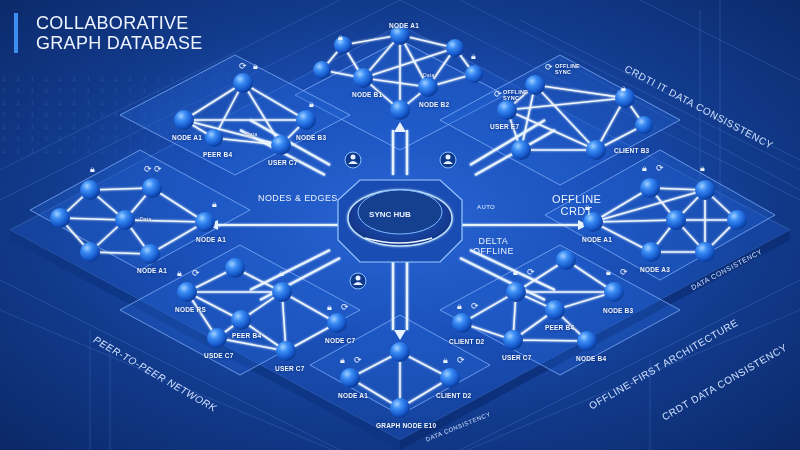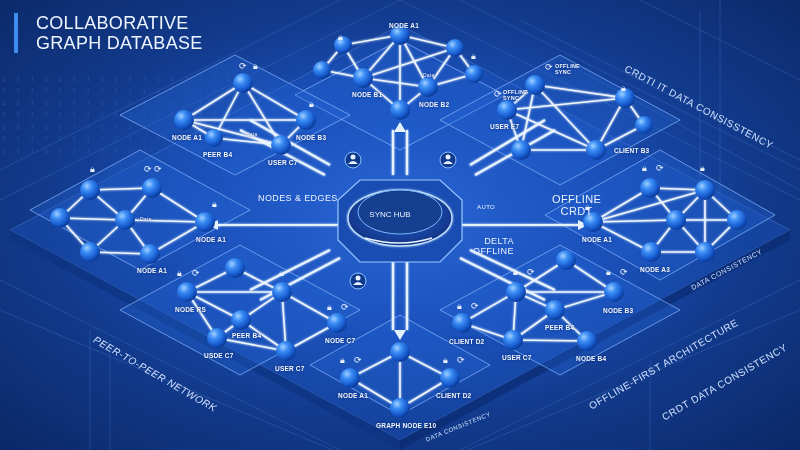--- a/index.html
+++ b/index.html
@@ -7,21 +7,21 @@
   #stage{position:relative;width:800px;height:450px;overflow:hidden;
     background:radial-gradient(ellipse at 50% 48%, #2f6fe0 0%, #1b4fb8 35%, #123b8d 62%, #0b2867 100%);}
   svg{position:absolute;left:0;top:0;}
   .title{position:absolute;left:14px;top:13px;border-left:4px solid #3d8ef0;padding-left:18px;
     color:#eef4ff;font-weight:normal;font-size:18px;line-height:20px;letter-spacing:0.3px;}
   .lbl{position:absolute;color:#f2f6ff;font-weight:bold;font-size:6.5px;letter-spacing:0.2px;white-space:nowrap;text-shadow:0 0 3px #0a2a70;}
   .feat{position:absolute;color:#eaf2ff;font-weight:normal;font-size:9px;line-height:10px;text-align:center;letter-spacing:0.4px;white-space:nowrap;}
   .feat.big{font-size:11px;line-height:12px;margin-left:48px;}
   .rot{position:absolute;color:#cfe0ff;font-size:10px;letter-spacing:0.6px;white-space:nowrap;transform-origin:left top;}
   .hub-title{position:absolute;left:360px;top:190px;width:80px;text-align:center;color:#fff;font-weight:bold;font-size:17px;}
-  .hub-sub{position:absolute;left:360px;top:210px;width:60px;text-align:center;color:#e8f0ff;font-weight:normal;font-size:8px;}
+  .hub-sub{position:absolute;left:360px;top:210px;width:60px;text-align:center;color:#e8f0ff;font-weight:bold;font-size:8px;}
   .icon{position:absolute;color:#eef4ff;font-size:9px;line-height:9px;}
 </style>
 </head>
 <body>
 
 <div id="stage">
 
 <svg width="800" height="450" viewBox="0 0 800 450">
   <defs>
     <radialGradient id="sph" cx="35%" cy="30%" r="70%">
@@ -206,21 +206,21 @@
 </div>
 
 <div class="hub-sub">SYNC HUB</div>
 
 <div class="feat" style="left:258px;top:193px;">NODES &amp; EDGES</div>
 <div class="feat" style="left:477px;top:202px;font-size:6px;">AUTO</div>
 <div class="feat big" style="left:504px;top:193px;">
   <div>OFFLINE</div>
   <div>CRDT</div>
 </div>
-<div class="feat" style="left:473px;top:236px;text-align:right;">
+<div class="feat" style="left:473px;top:236px;text-align:center;">
   <div>DELTA</div>
   <div>OFFLINE</div>
 </div>
 
 <div class="rot" style="left:628px;top:63px;transform:rotate(28deg);">CRDTI IT DATA CONSISSTENCY</div>
 <div class="rot" style="left:690px;top:285px;transform:rotate(-28deg);font-size:7px;">DATA CONSISTENCY</div>
 <div class="rot" style="left:97px;top:334px;transform:rotate(30deg);font-style:italic;">PEER-TO-PEER NETWORK</div>
 <div class="rot" style="left:587px;top:402px;transform:rotate(-30deg);">OFFLINE-FIRST ARCHITECTURE</div>
 <div class="rot" style="left:660px;top:413px;transform:rotate(-30deg);">CRDT DATA CONSISTENCY</div>
 <div class="rot" style="left:425px;top:437px;transform:rotate(-22deg);font-size:6px;">DATA CONSISTENCY</div>

